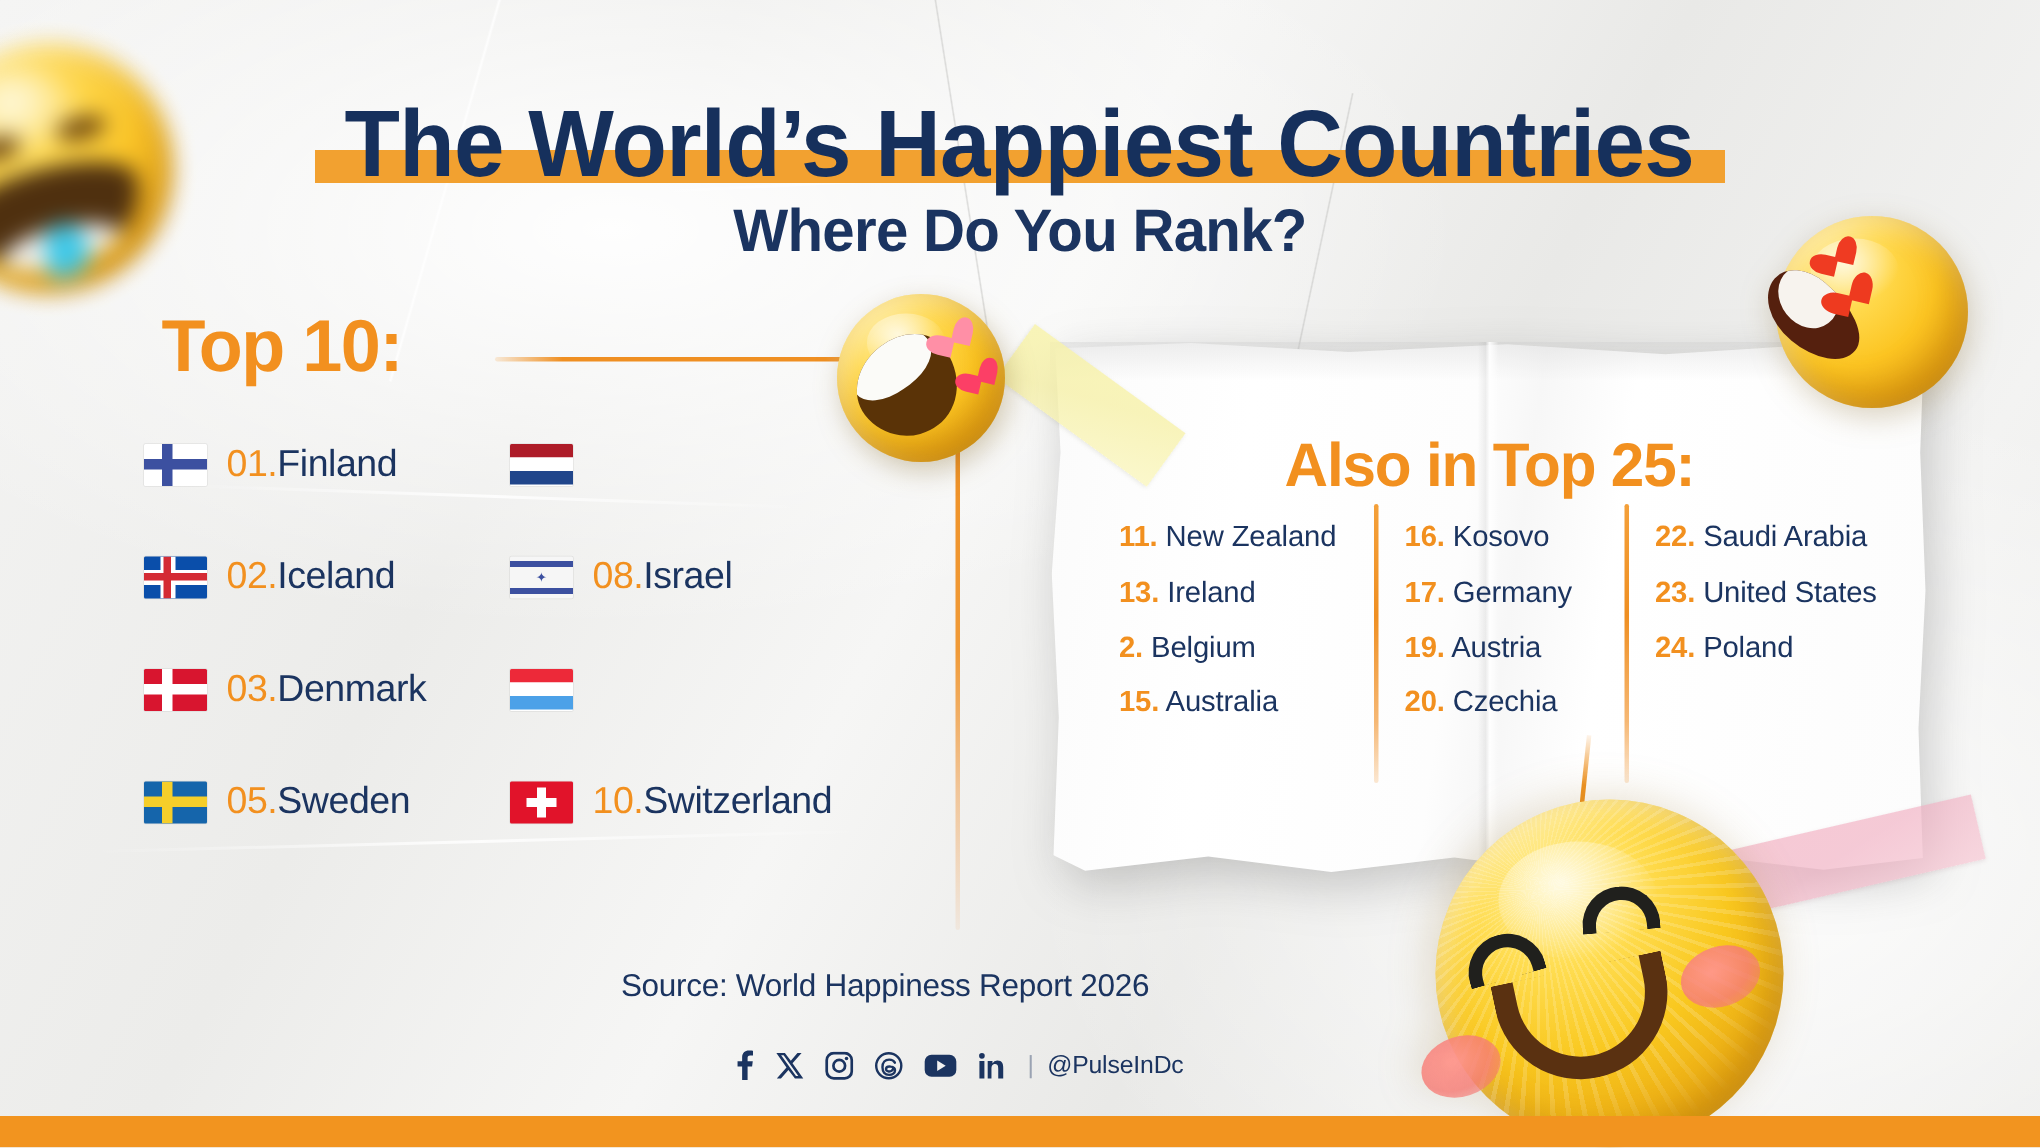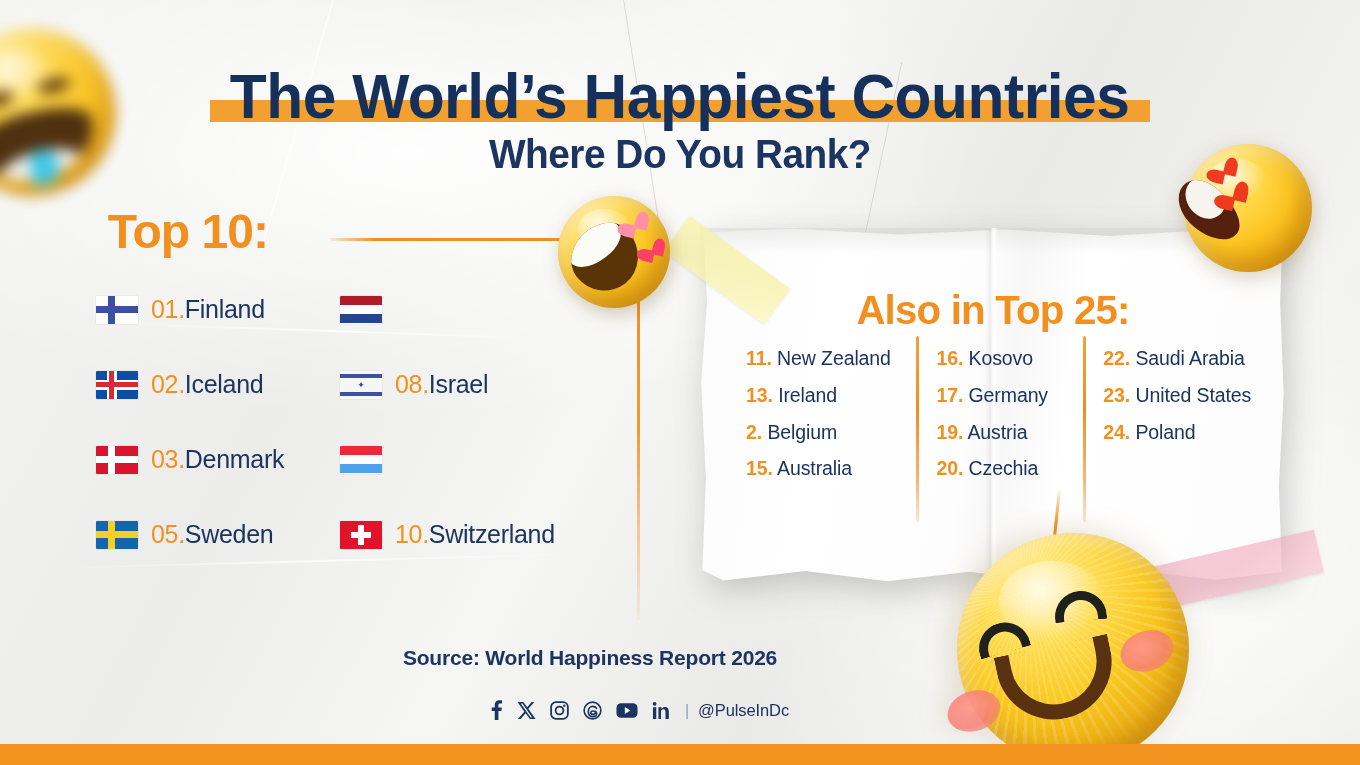--- a/index.html
+++ b/index.html
@@ -272,21 +272,21 @@
   .also-num { color: #f2901f; font-weight: bold; }
 
   
   .source {
     position: absolute;
     left: 0;
     top: 646px;
     width: 1260px;
     text-align: center;
     font-size: 21px;
-    font-weight: bold;
+    font-weight: normal;
     color: #1b3460;
     letter-spacing: -0.2px;
     padding-right: 80px;
   }
   .social {
     position: absolute;
     left: 0;
     top: 700px;
     width: 1360px;
     display: flex;

